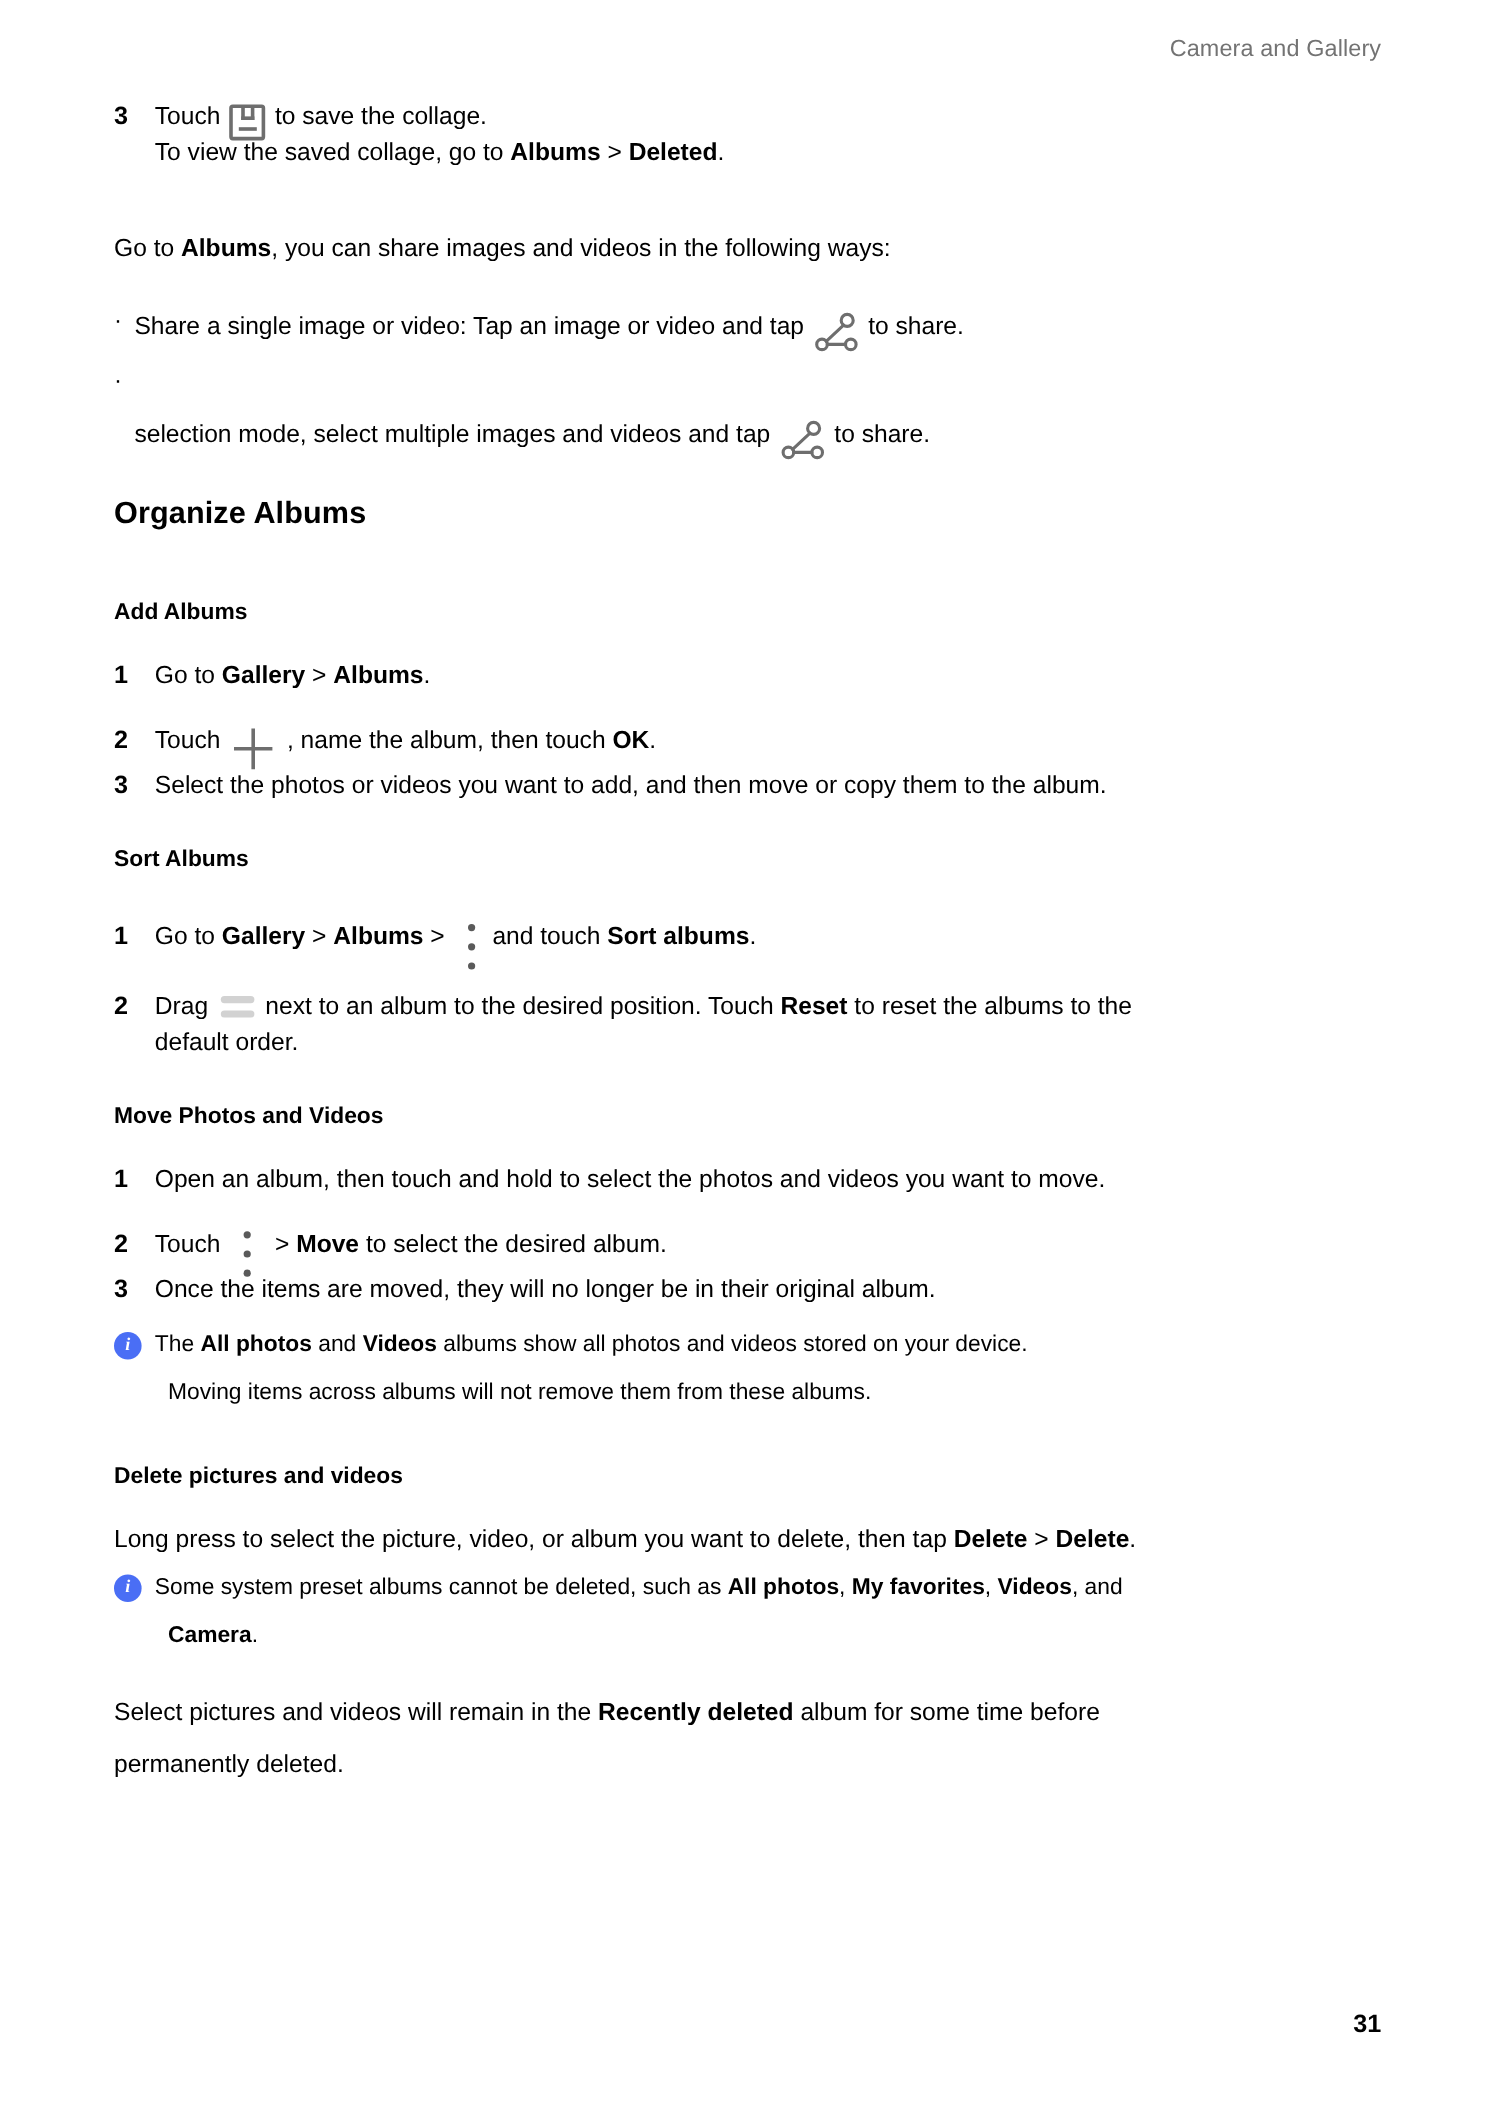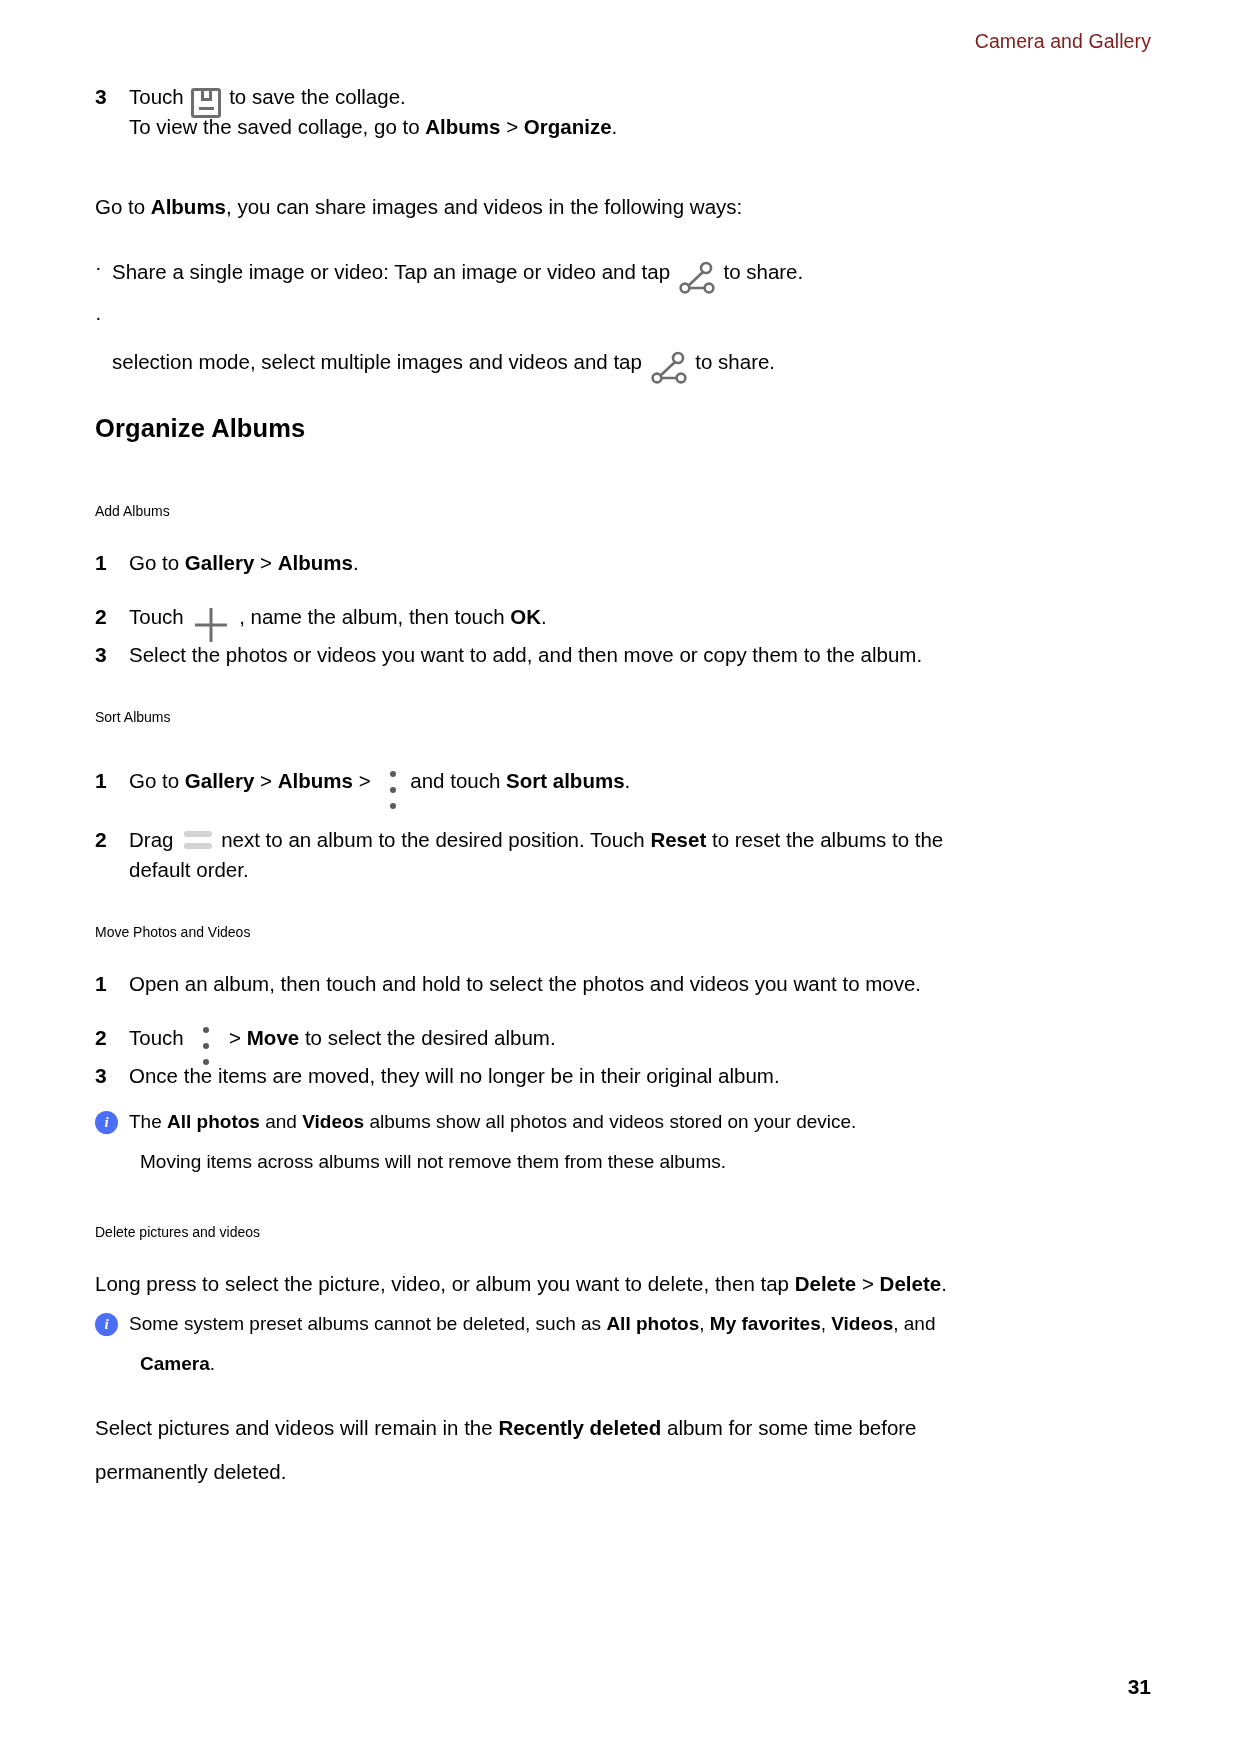--- a/index.html
+++ b/index.html
@@ -20,21 +20,21 @@
     width: 1241px;
     height: 1754px;
     box-sizing: border-box;
     padding: 0;
   }
   .header {
     position: absolute;
     top: 30px;
     right: 90px;
     font-size: 19.5px;
-    color: #7f1d1d;
+    color: #737373;
     text-align: right;
     letter-spacing: 0.1px;
   }
   .content {
     position: absolute;
     left: 95px;
     top: 82px;
     width: 1055px;
   }
 
@@ -86,22 +86,22 @@
 
   
   h2.sec {
     font-size: 25.5px;
     font-weight: bold;
     margin: 0;
     line-height: 32px;
     letter-spacing: 0.1px;
   }
   h3.sub {
-    font-size: 14px;
-    font-weight: normal;
+    font-size: 19px;
+    font-weight: bold;
     margin: 0;
     line-height: 30px;
   }
 
   
   .icn {
     display: inline-block;
     vertical-align: middle;
     position: relative;
   }
@@ -245,21 +245,21 @@
 
   <div class="content">
 
     <div class="step">
       <div class="step-num">3</div>
       <div class="step-body">
         <span>Touch</span>
         <span class="icn icn-save"></span>
         <span>to save the collage.</span>
         <br>
-        <span>To view the saved collage, go to </span><b>Albums</b><span> &gt; </span><b>Organize</b><span>.</span>
+        <span>To view the saved collage, go to </span><b>Albums</b><span> &gt; </span><b>Deleted</b><span>.</span>
       </div>
     </div>
 
     <div class="sp-30"></div>
 
 
     <div class="sp-18"></div>
 
     <div class="para">
       <span>Go to </span><b>Albums</b><span>, you can share images and videos in the following ways:</span>

